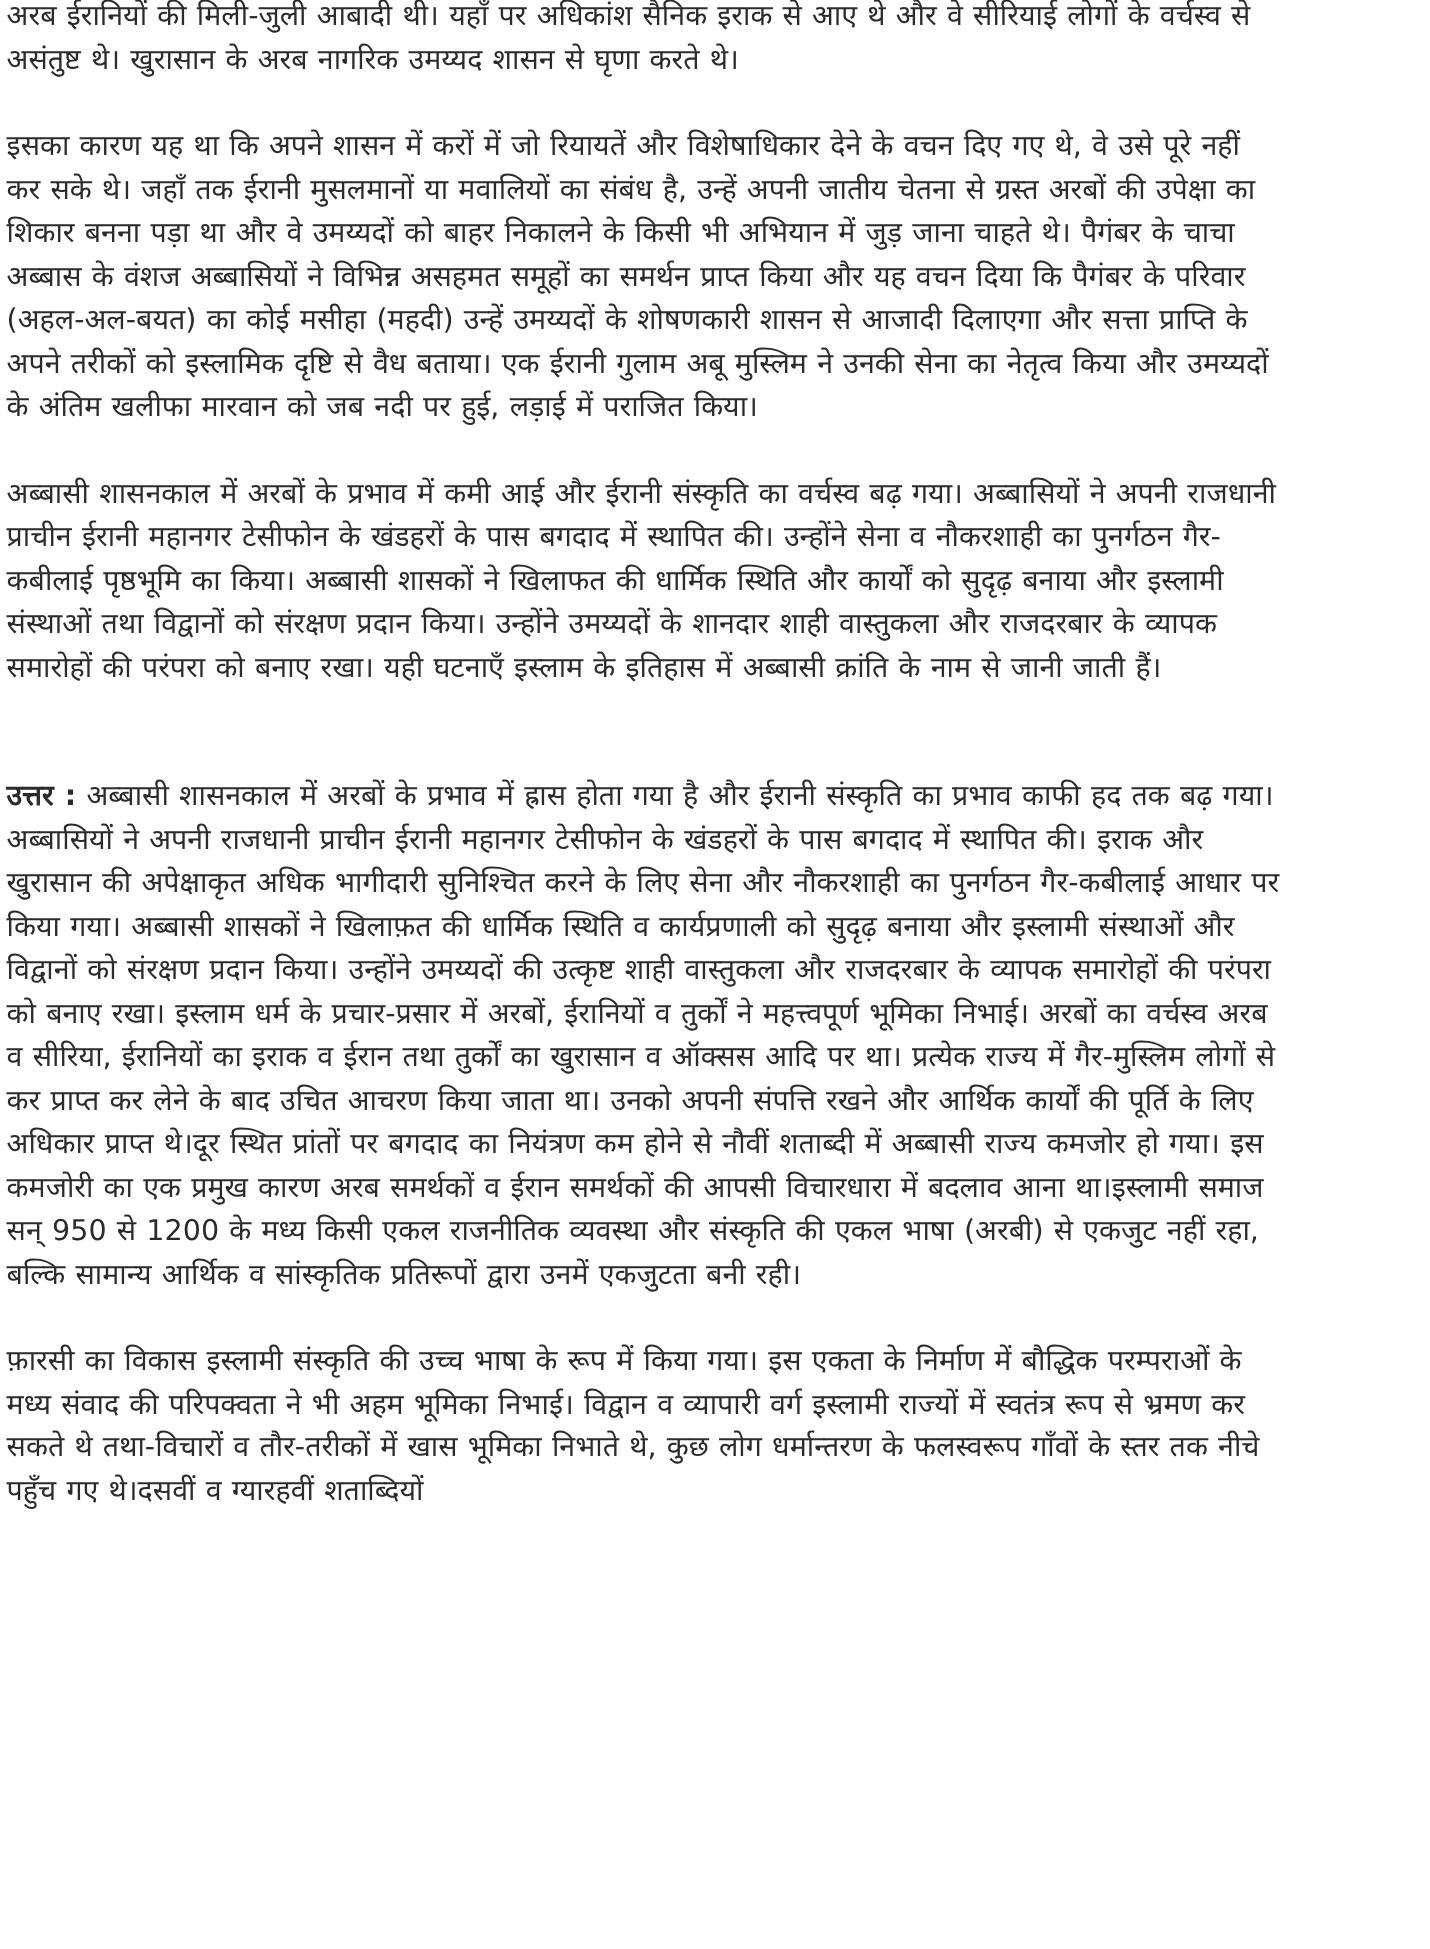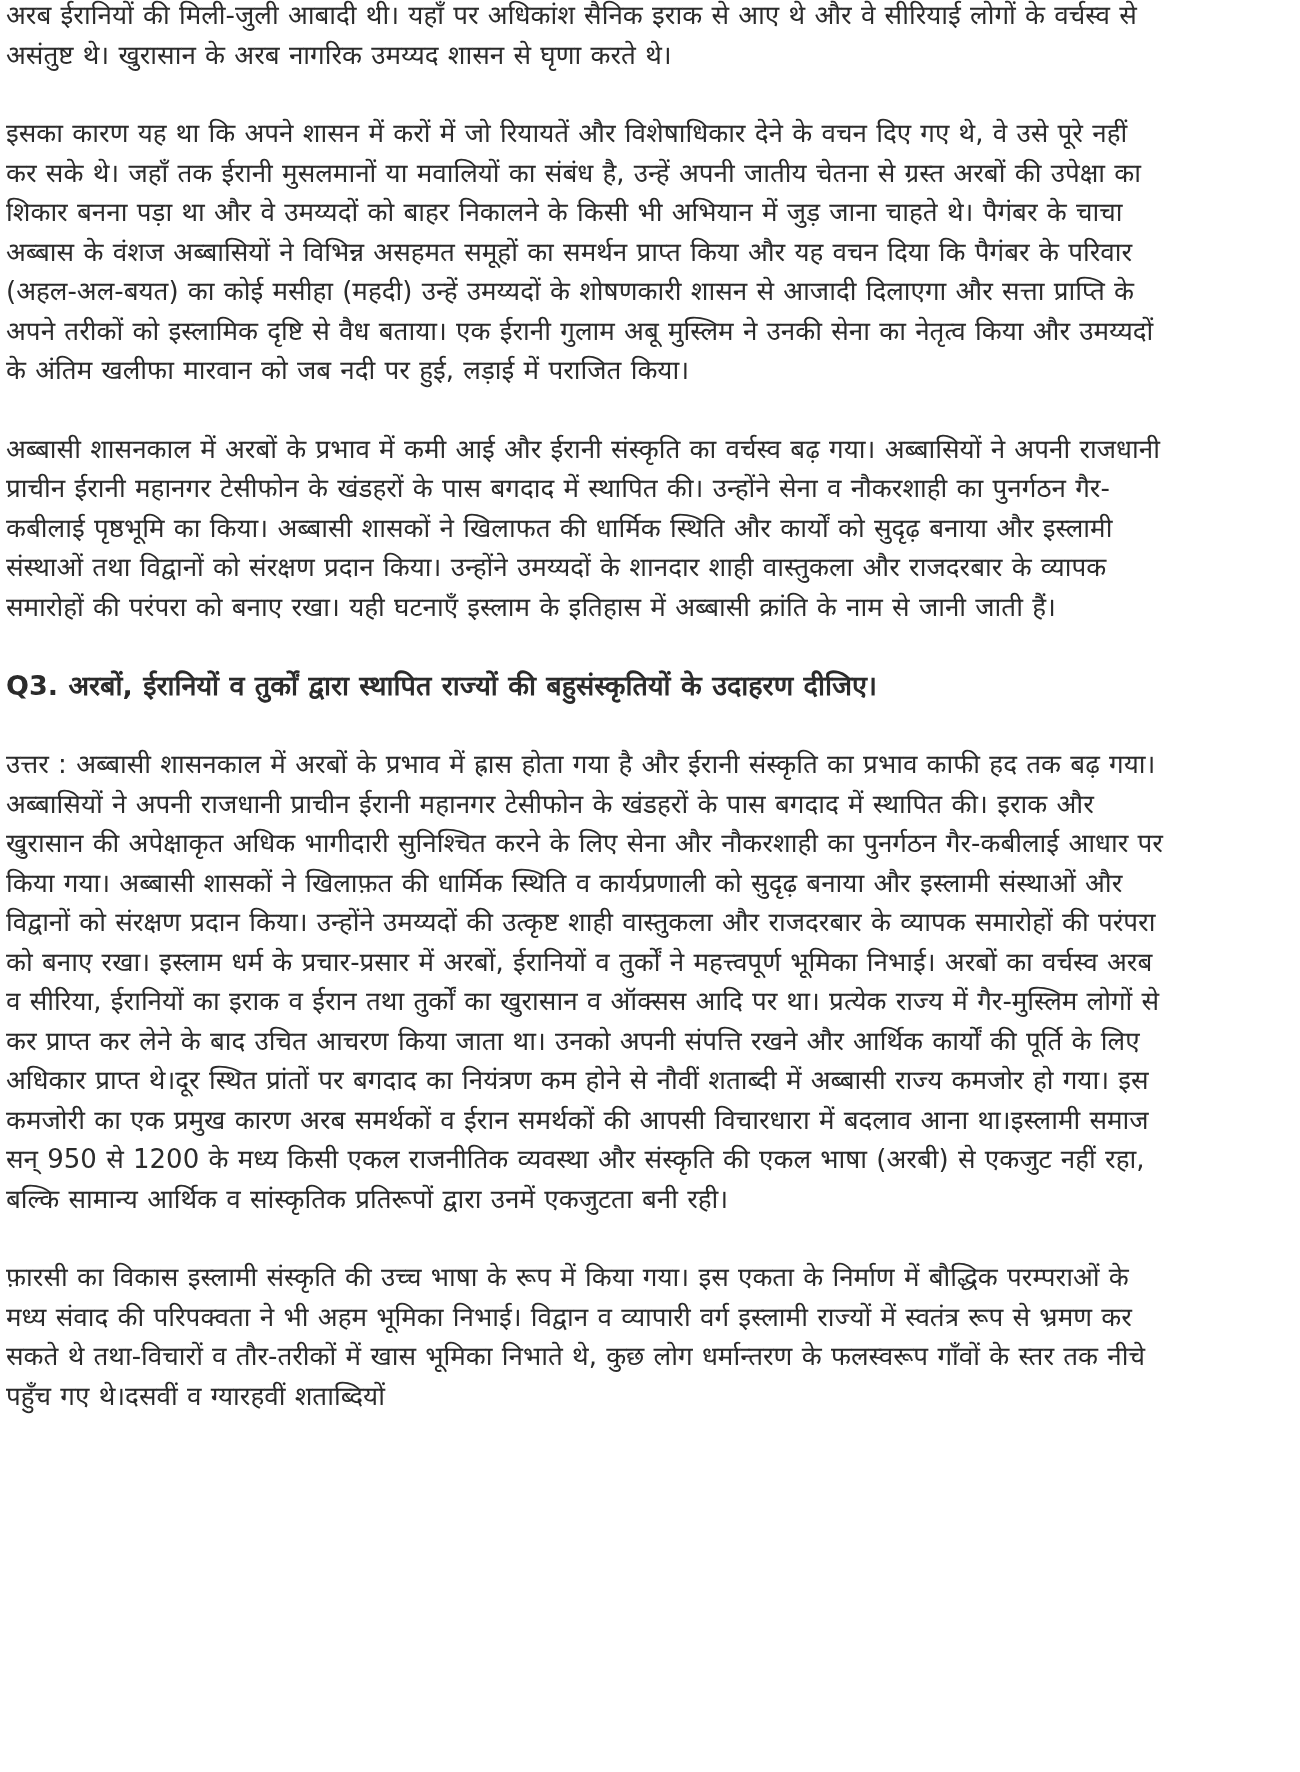--- a/index.html
+++ b/index.html
@@ -30,37 +30,36 @@
     }
     .gap {
       height: 39px;
     }
     .heading {
       font-weight: bold;
       font-size: 27px;
       line-height: 40px;
     }
     .answer-label {
-      font-weight: normal;
+      font-weight: bold;
       text-align: right;
     }
   </style>
 </head>
 <body>
 
 <div class="page">
   <p>अरब ईरानियों की मिली-जुली आबादी थी। यहाँ पर अधिकांश सैनिक इराक से आए थे और वे सीरियाई लोगों के वर्चस्व से असंतुष्ट थे। खुरासान के अरब नागरिक उमय्यद शासन से घृणा करते थे।</p>
   <div class="gap"></div>
 
   <p>इसका कारण यह था कि अपने शासन में करों में जो रियायतें और विशेषाधिकार देने के वचन दिए गए थे, वे उसे पूरे नहीं कर सके थे। जहाँ तक ईरानी मुसलमानों या मवालियों का संबंध है, उन्हें अपनी जातीय चेतना से ग्रस्त अरबों की उपेक्षा का शिकार बनना पड़ा था और वे उमय्यदों को बाहर निकालने के किसी भी अभियान में जुड़ जाना चाहते थे। पैगंबर के चाचा अब्बास के वंशज अब्बासियों ने विभिन्न असहमत समूहों का समर्थन प्राप्त किया और यह वचन दिया कि पैगंबर के परिवार (अहल-अल-बयत) का कोई मसीहा (महदी) उन्हें उमय्यदों के शोषणकारी शासन से आजादी दिलाएगा और सत्ता प्राप्ति के अपने तरीकों को इस्लामिक दृष्टि से वैध बताया। एक ईरानी गुलाम अबू मुस्लिम ने उनकी सेना का नेतृत्व किया और उमय्यदों के अंतिम खलीफा मारवान को जब नदी पर हुई, लड़ाई में पराजित किया।</p>
   <div class="gap"></div>
 
   <p>अब्बासी शासनकाल में अरबों के प्रभाव में कमी आई और ईरानी संस्कृति का वर्चस्व बढ़ गया। अब्बासियों ने अपनी राजधानी प्राचीन ईरानी महानगर टेसीफोन के खंडहरों के पास बगदाद में स्थापित की। उन्होंने सेना व नौकरशाही का पुनर्गठन गैर-कबीलाई पृष्ठभूमि का किया। अब्बासी शासकों ने खिलाफत की धार्मिक स्थिति और कार्यों को सुदृढ़ बनाया और इस्लामी संस्थाओं तथा विद्वानों को संरक्षण प्रदान किया। उन्होंने उमय्यदों के शानदार शाही वास्तुकला और राजदरबार के व्यापक समारोहों की परंपरा को बनाए रखा। यही घटनाएँ इस्लाम के इतिहास में अब्बासी क्रांति के नाम से जानी जाती हैं।</p>
   <div class="gap"></div>
 
-  <p class="heading">Q3. अरबों, ईरानियों व तुर्कों द्वारा स्थापित राज्यों की बहुसंस्कृतियों के उदाहरण दीजिए।</p>
   <div class="gap"></div>
 
   <p><span class="answer-label">उत्तर :</span><span> अब्बासी शासनकाल में अरबों के प्रभाव में ह्रास होता गया है और ईरानी संस्कृति का प्रभाव काफी हद तक बढ़ गया।अब्बासियों ने अपनी राजधानी प्राचीन ईरानी महानगर टेसीफोन के खंडहरों के पास बगदाद में स्थापित की। इराक और खुरासान की अपेक्षाकृत अधिक भागीदारी सुनिश्चित करने के लिए सेना और नौकरशाही का पुनर्गठन गैर-कबीलाई आधार पर किया गया। अब्बासी शासकों ने खिलाफ़त की धार्मिक स्थिति व कार्यप्रणाली को सुदृढ़ बनाया और इस्लामी संस्थाओं और विद्वानों को संरक्षण प्रदान किया। उन्होंने उमय्यदों की उत्कृष्ट शाही वास्तुकला और राजदरबार के व्यापक समारोहों की परंपरा को बनाए रखा। इस्लाम धर्म के प्रचार-प्रसार में अरबों, ईरानियों व तुर्कों ने महत्त्वपूर्ण भूमिका निभाई। अरबों का वर्चस्व अरब व सीरिया, ईरानियों का इराक व ईरान तथा तुर्कों का खुरासान व ऑक्सस आदि पर था। प्रत्येक राज्य में गैर-मुस्लिम लोगों से कर प्राप्त कर लेने के बाद उचित आचरण किया जाता था। उनको अपनी संपत्ति रखने और आर्थिक कार्यों की पूर्ति के लिए अधिकार प्राप्त थे।दूर स्थित प्रांतों पर बगदाद का नियंत्रण कम होने से नौवीं शताब्दी में अब्बासी राज्य कमजोर हो गया। इस कमजोरी का एक प्रमुख कारण अरब समर्थकों व ईरान समर्थकों की आपसी विचारधारा में बदलाव आना था।इस्लामी समाज सन् 950 से 1200 के मध्य किसी एकल राजनीतिक व्यवस्था और संस्कृति की एकल भाषा (अरबी) से एकजुट नहीं रहा, बल्कि सामान्य आर्थिक व सांस्कृतिक प्रतिरूपों द्वारा उनमें एकजुटता बनी रही।</span></p>
   <div class="gap"></div>
 
   <p>फ़ारसी का विकास इस्लामी संस्कृति की उच्च भाषा के रूप में किया गया। इस एकता के निर्माण में बौद्धिक परम्पराओं के मध्य संवाद की परिपक्वता ने भी अहम भूमिका निभाई। विद्वान व व्यापारी वर्ग इस्लामी राज्यों में स्वतंत्र रूप से भ्रमण कर सकते थे तथा-विचारों व तौर-तरीकों में खास भूमिका निभाते थे, कुछ लोग धर्मान्तरण के फलस्वरूप गाँवों के स्तर तक नीचे पहुँच गए थे।दसवीं व ग्यारहवीं शताब्दियों</p>
 </div>
 
 </body></html>

